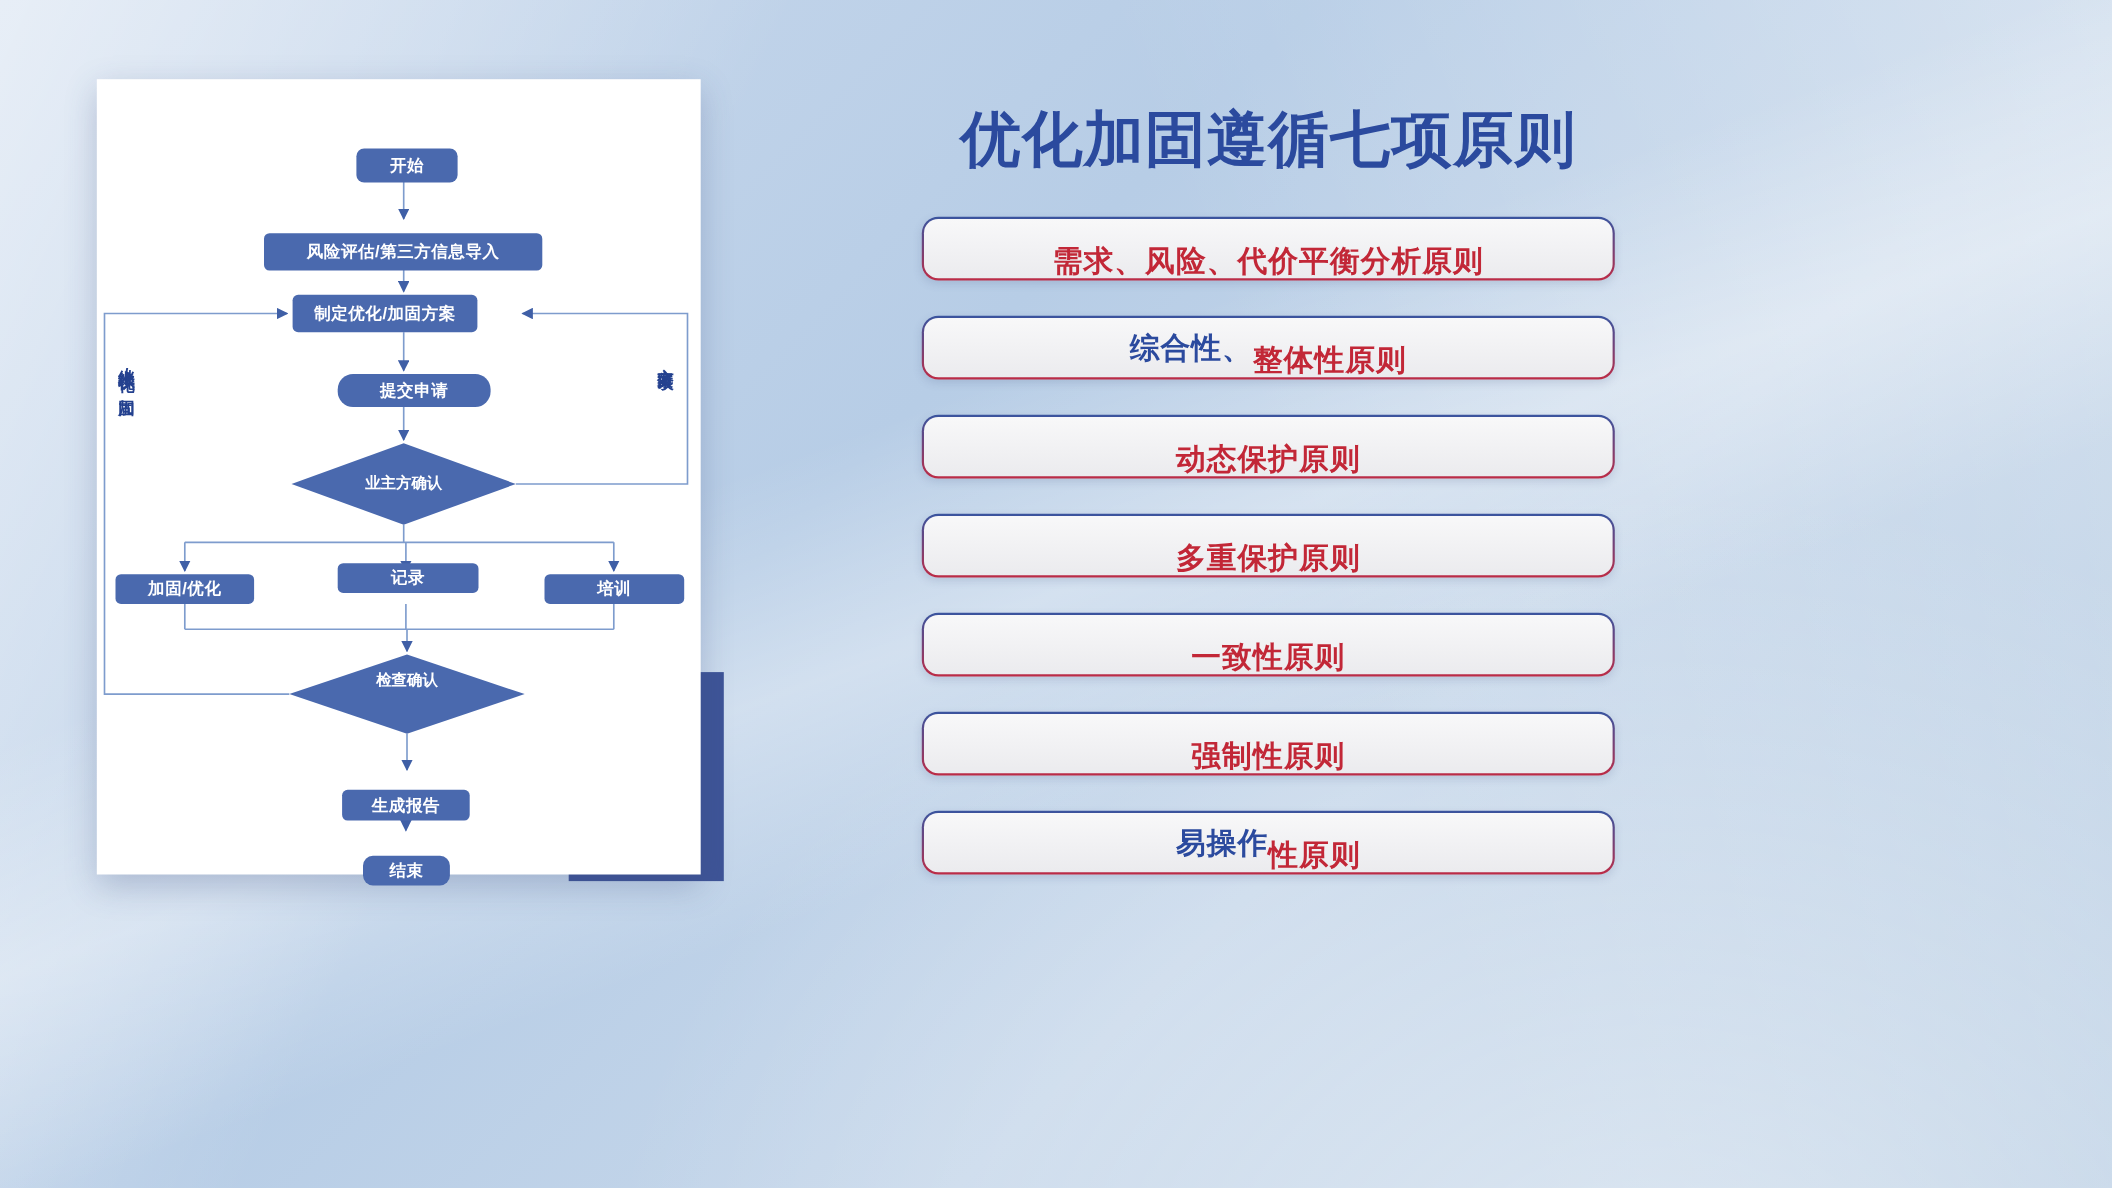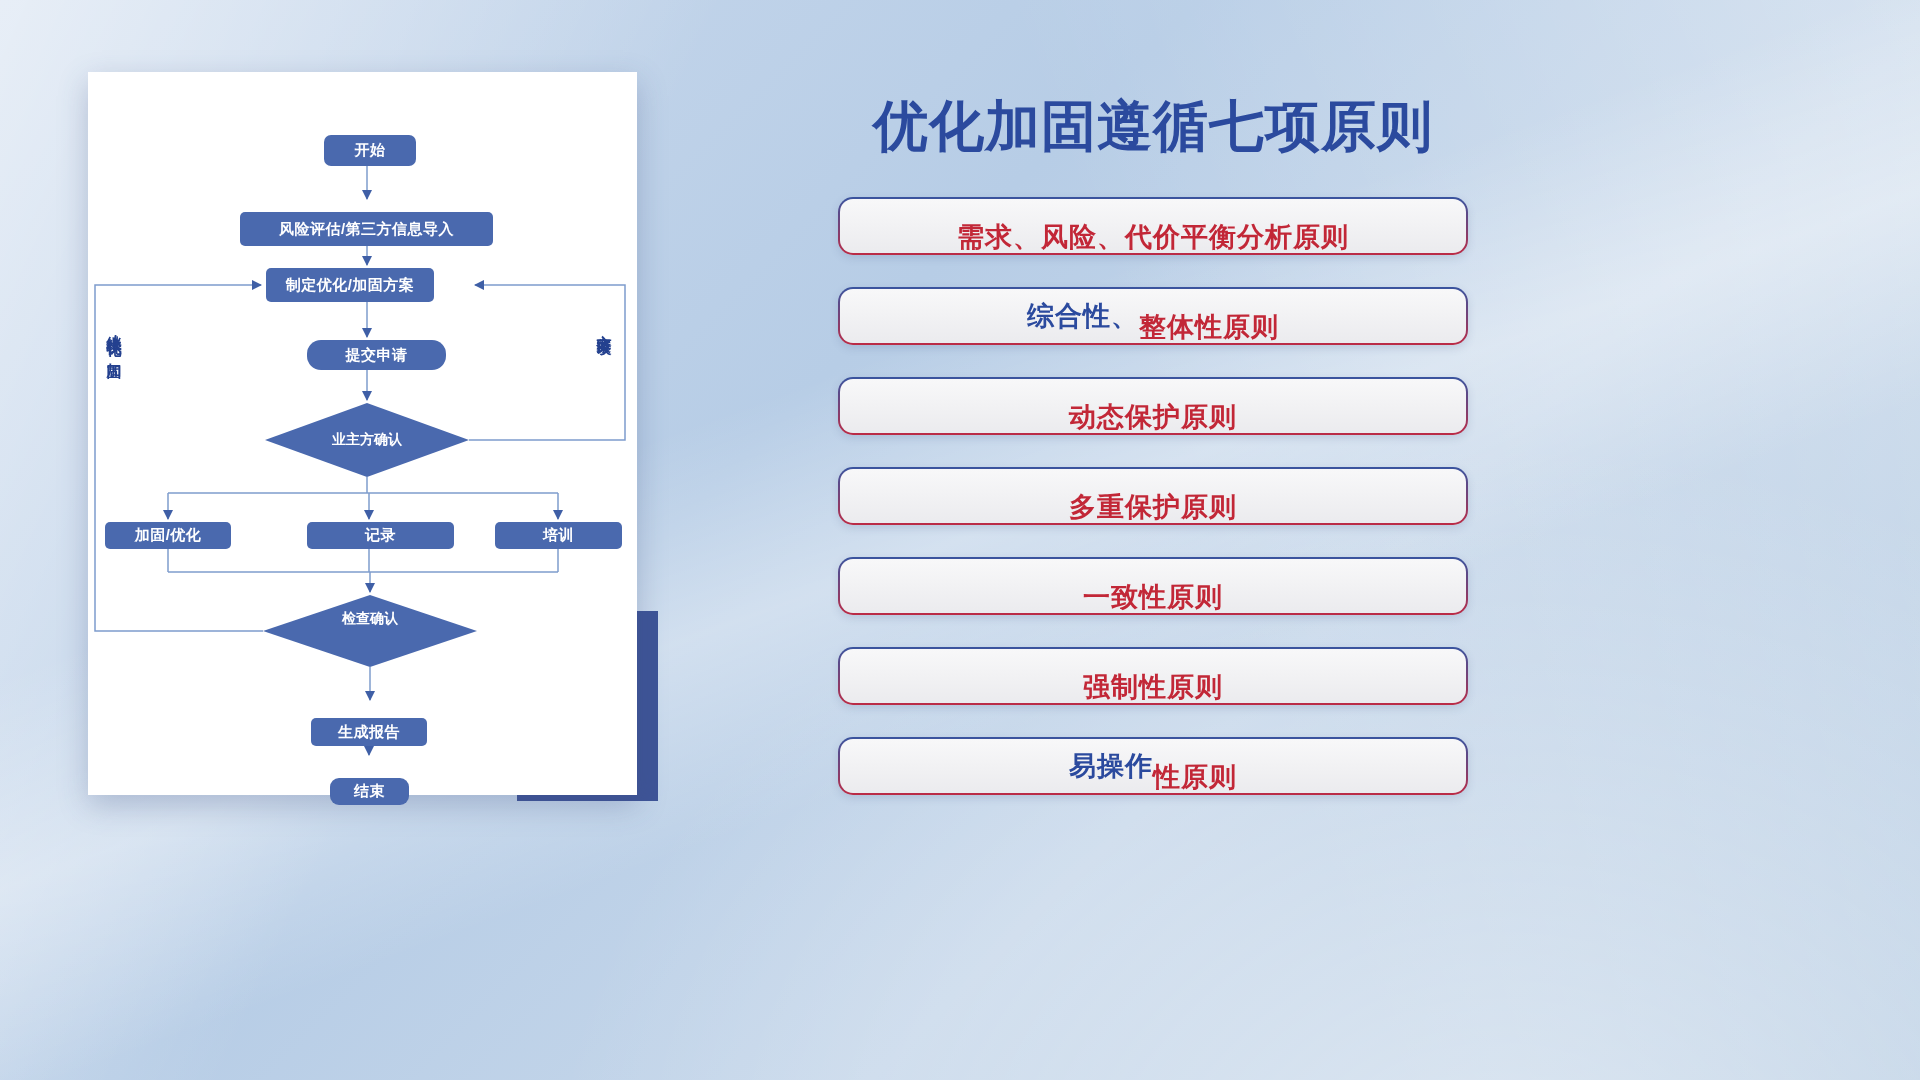--- a/index.html
+++ b/index.html
@@ -108,21 +108,21 @@
     <div class="fnode" style="left:152px; top:130px; width:253px; height:34px;margin-top:10px;">风险评估/第三方信息导入</div>
 
     <div class="fnode" style="left:178px; top:196px; width:168px; height:34px;">制定优化/加固方案</div>
 
     <div class="fnode" style="left:219px; top:268px; width:139px; height:30px;border-radius:14px;">提交申请</div>
 
     <div class="dlabel" style="left:199px; top:353px; width:160px; height:30px;">业主方确认</div>
 
     <div class="fnode" style="left:17px; top:450px; width:126px; height:27px;">加固/优化</div>
 
-    <div class="fnode" style="left:219px; top:450px; width:147px; height:27px;">记录</div>
+    <div class="fnode" style="left:219px; top:440px; width:128px; height:27px;">记录</div>
 
     <div class="fnode" style="left:407px; top:450px; width:127px; height:27px;">培训</div>
 
     <div class="dlabel" style="left:202px; top:532px; width:160px; height:30px;">检查确认</div>
 
     <div class="fnode" style="left:223px; top:646px; width:116px; height:28px;">生成报告</div>
 
     <div class="fnode" style="left:242px; top:706px; width:79px; height:27px; border-radius:9px;">结束</div>
 
     <div class="vlabel" style="left:16px; top:252px; height:135px;">继续优化/加固</div>

